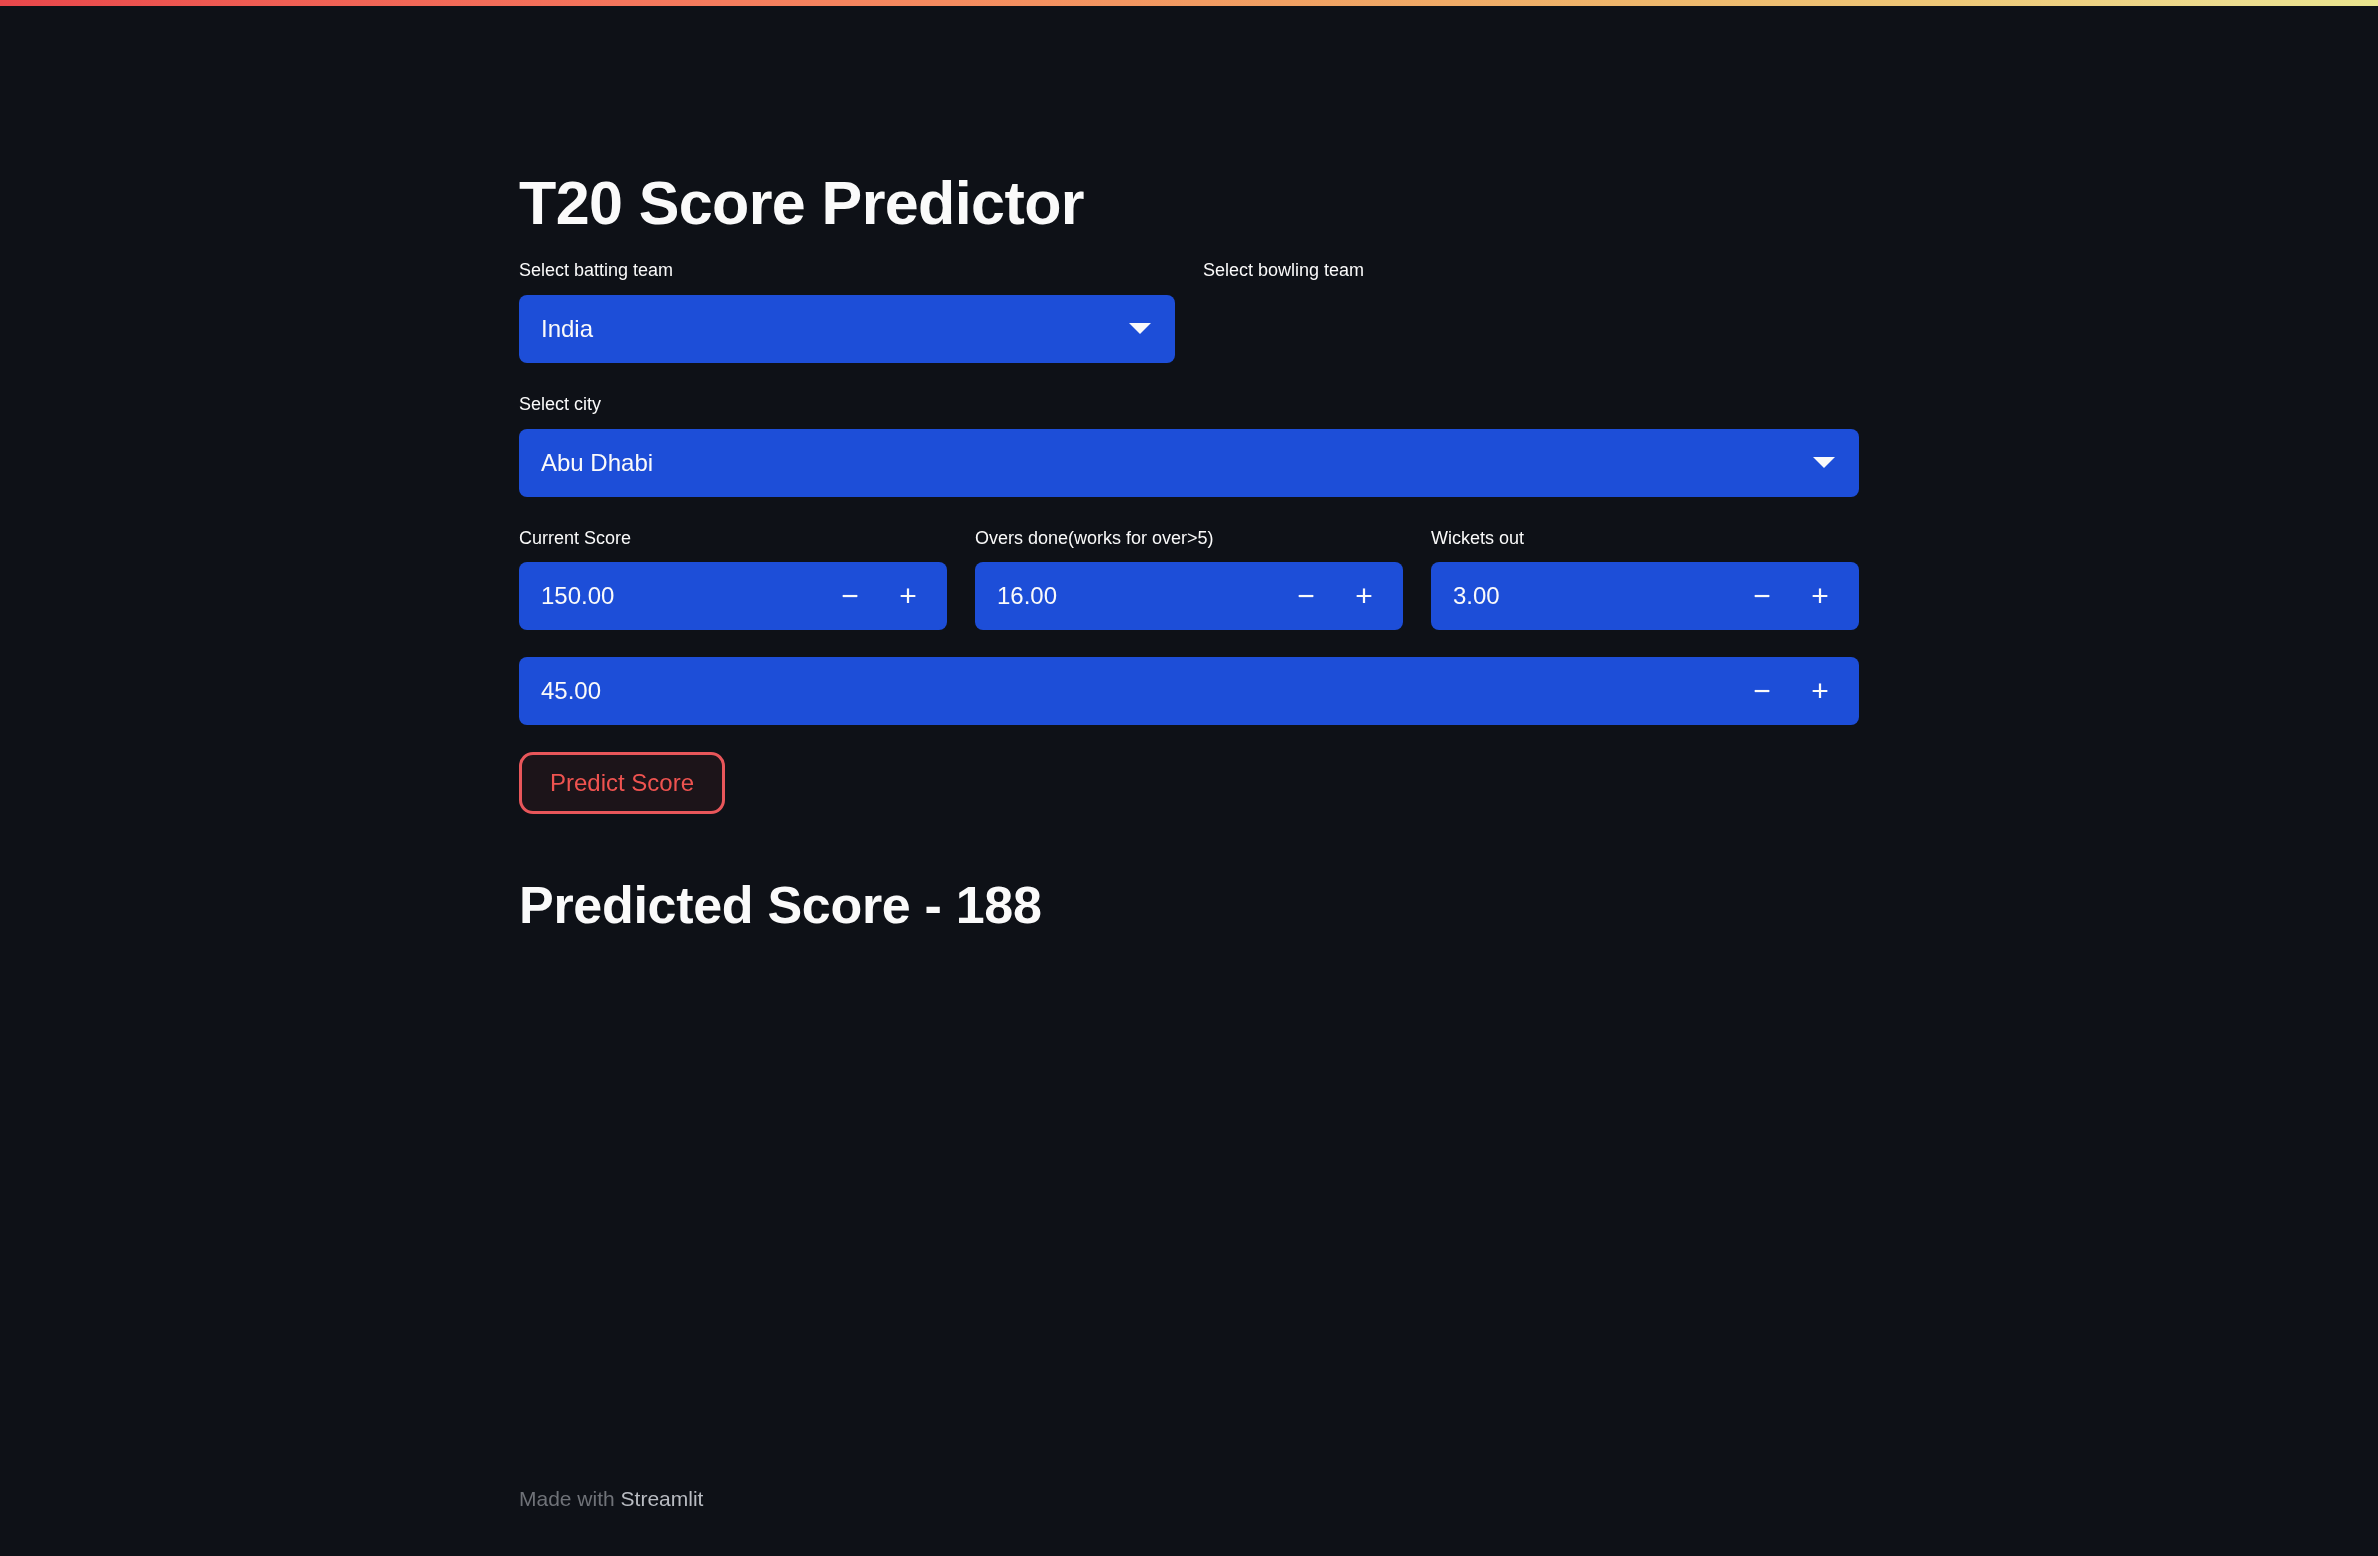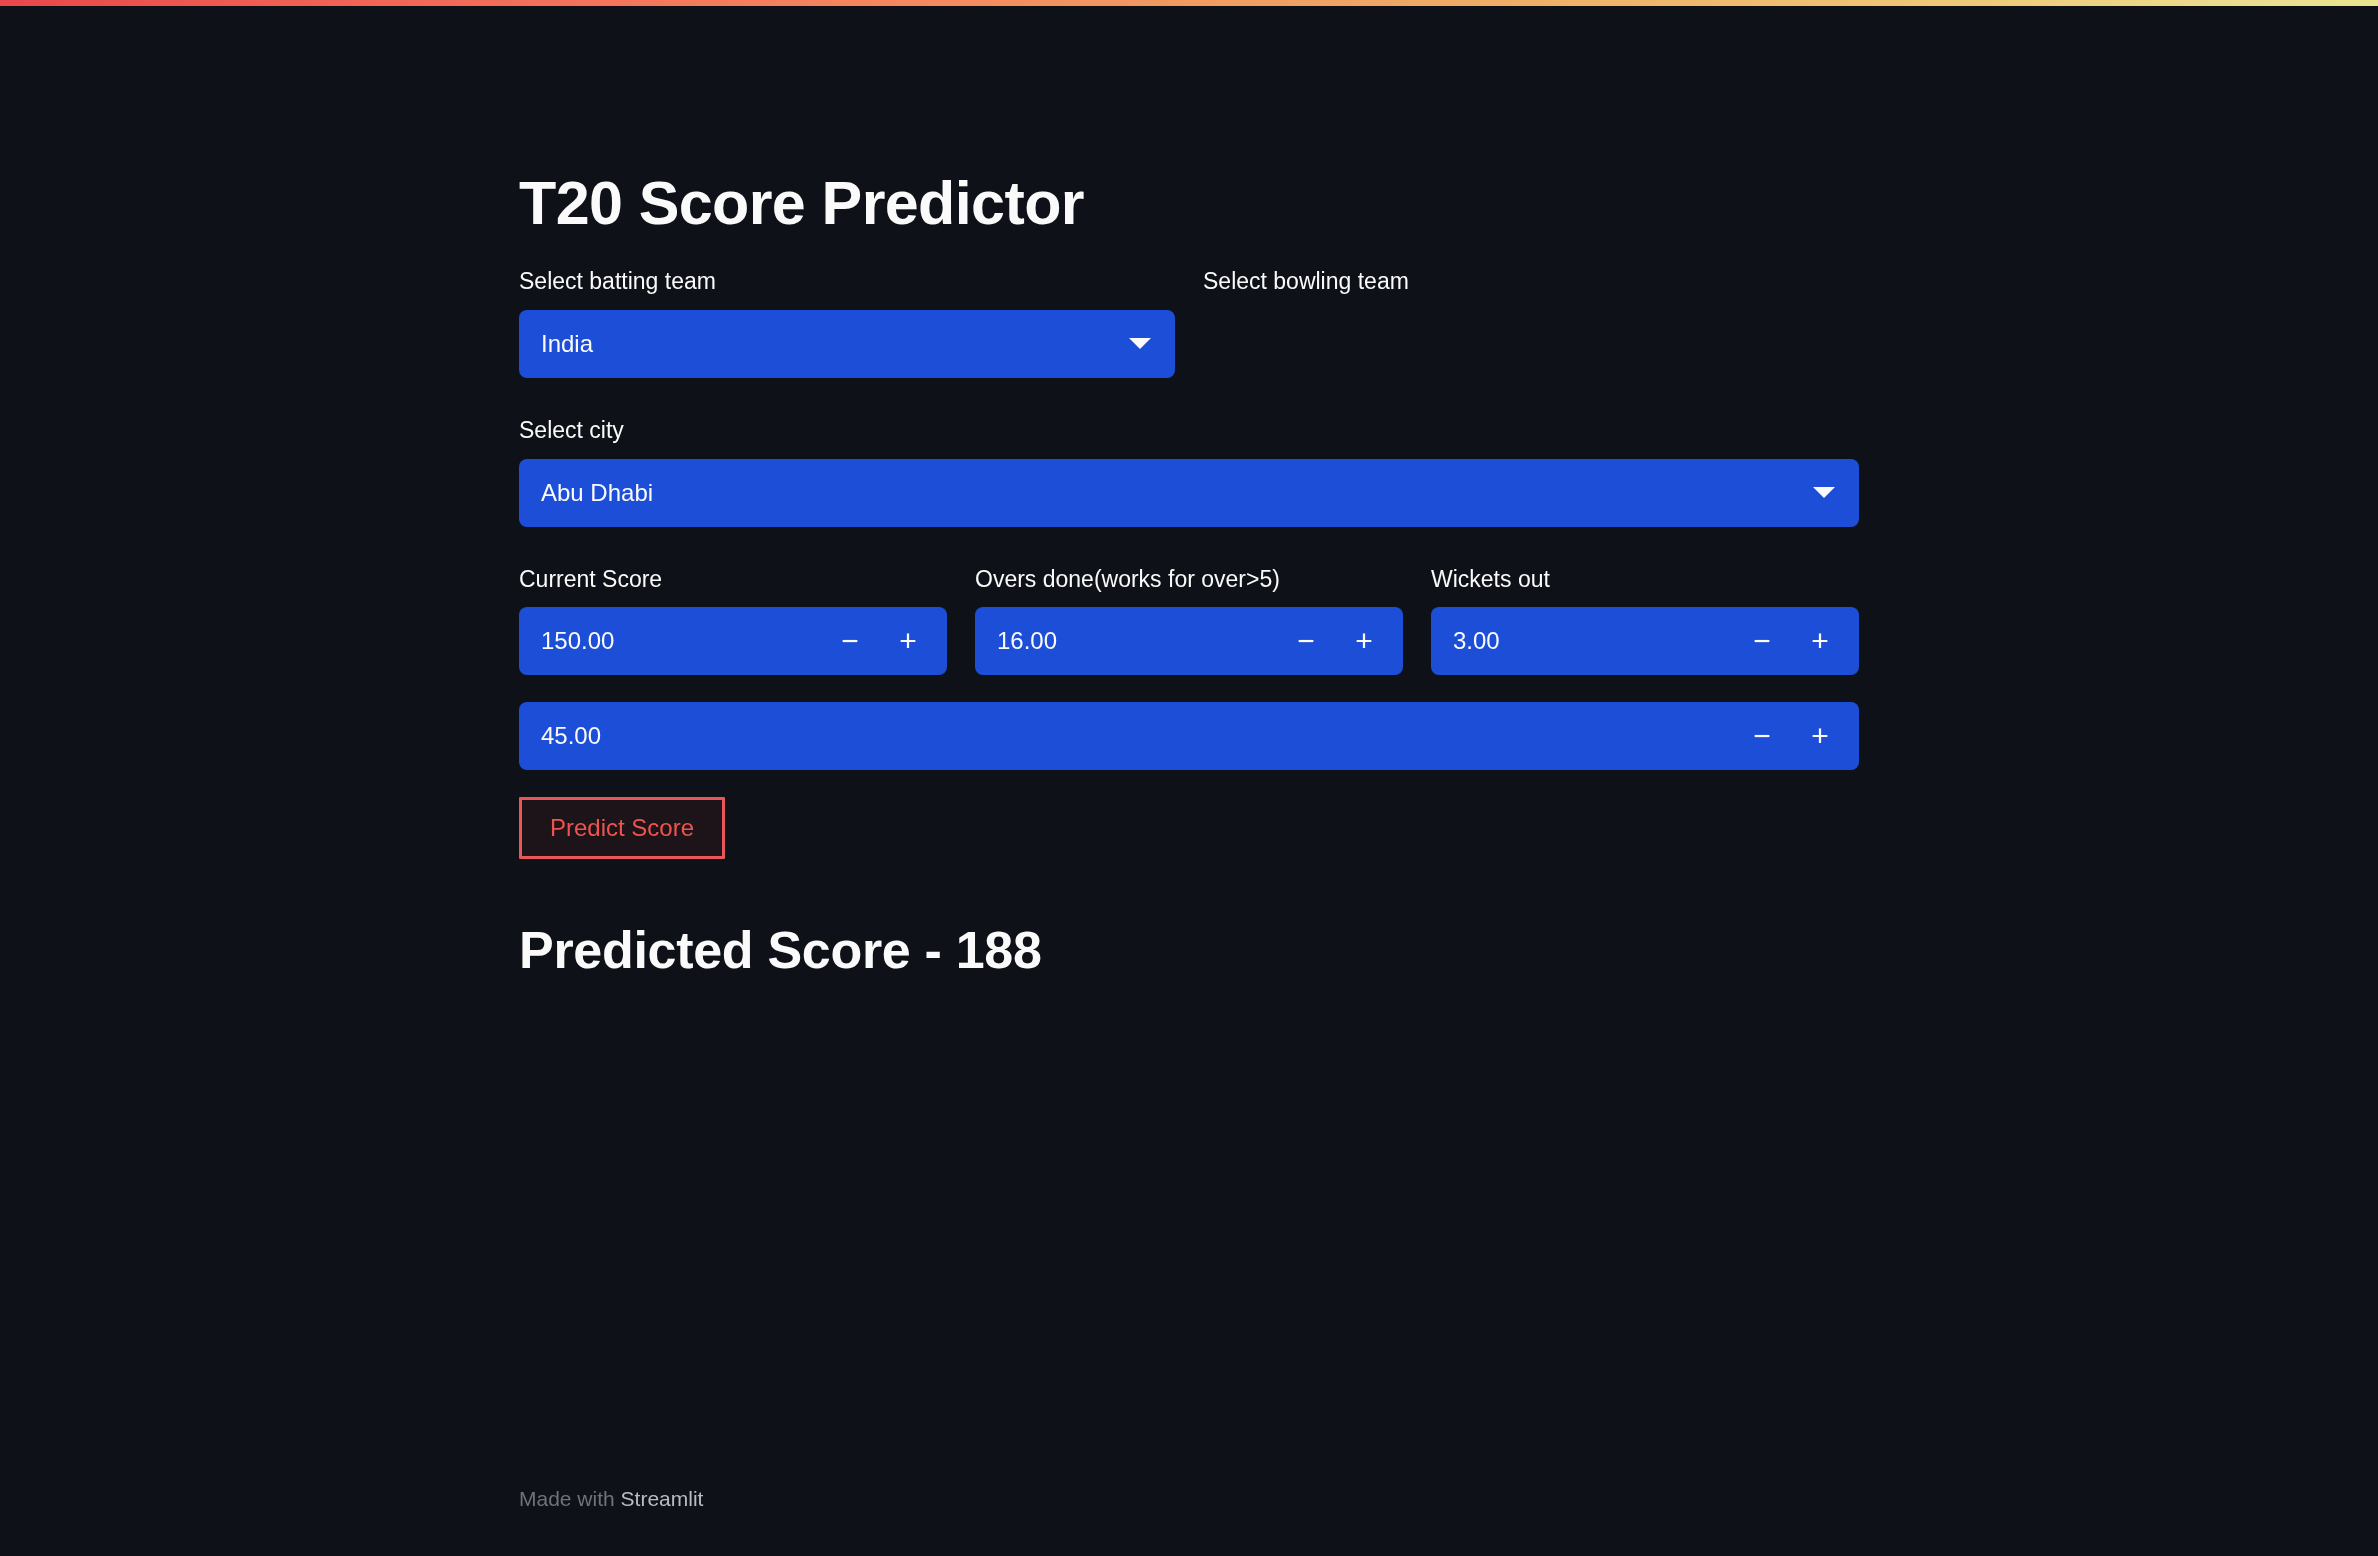--- a/index.html
+++ b/index.html
@@ -52,26 +52,25 @@
     font-size: 61px;
     font-weight: bold;
     color: #fafafa;
     letter-spacing: -0.6px;
     line-height: 1.18;
     padding-bottom: 16px;
   }
 
   
   .field-label {
-    font-size: 23px;
+    font-size: 18px;
     color: #fafafa;
     line-height: 1.6;
     margin-bottom: 10px;
     white-space: nowrap;
-    margin-top: 7px;
   }
 
   
   .row {
     display: flex;
     gap: 28px;
     margin-bottom: 27px;
   }
   .row .col { flex: 1 1 0; min-width: 0; }
   .row.single .col { flex: 1 1 100%; }
@@ -134,21 +133,21 @@
   
   .btn-wrap { margin-top: 26px; }
   .predict-btn {
     display: inline-flex;
     align-items: center;
     justify-content: center;
     height: 62px;
     padding: 0 28px;
     background: rgba(255, 75, 75, 0.06);
     border: 3px solid #e8565a;
-    border-radius: 1px;
+    border-radius: 14px;
     color: #ef5350;
     font-size: 24px;
     font-family: "Liberation Sans", sans-serif;
     line-height: 1;
   }
 
   
   .result-heading {
     margin-top: 60px;
     font-size: 52px;

